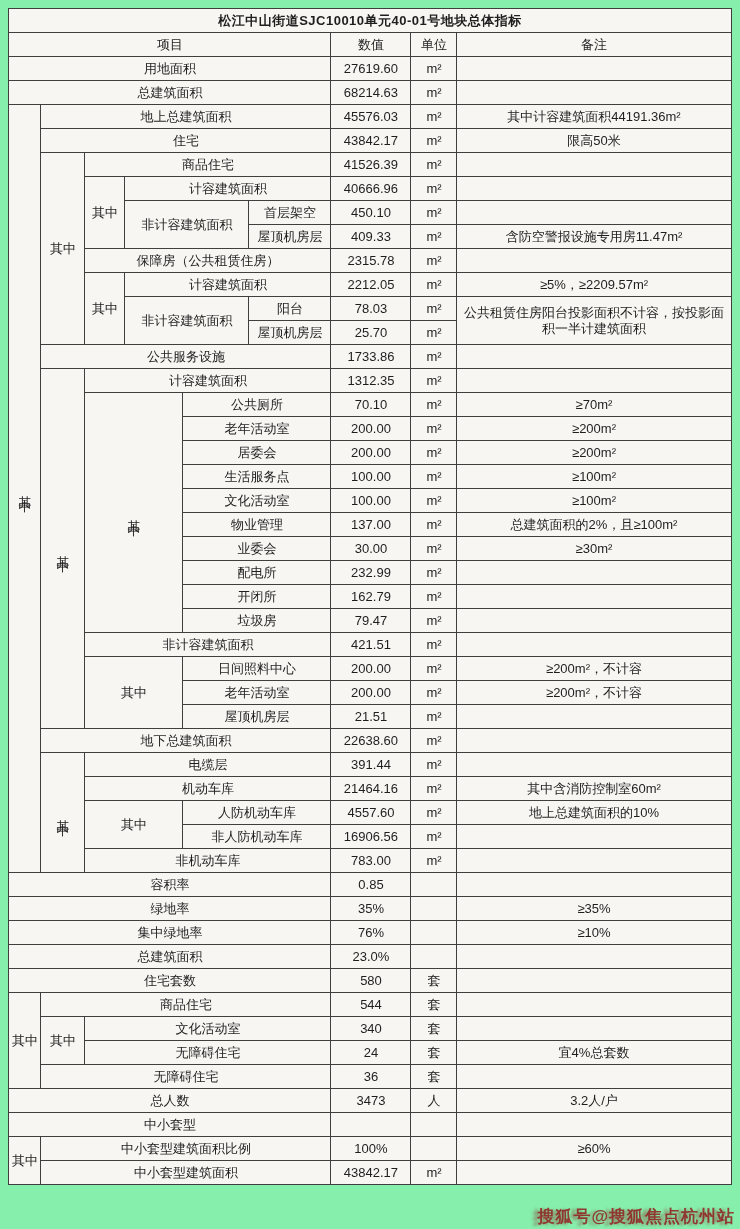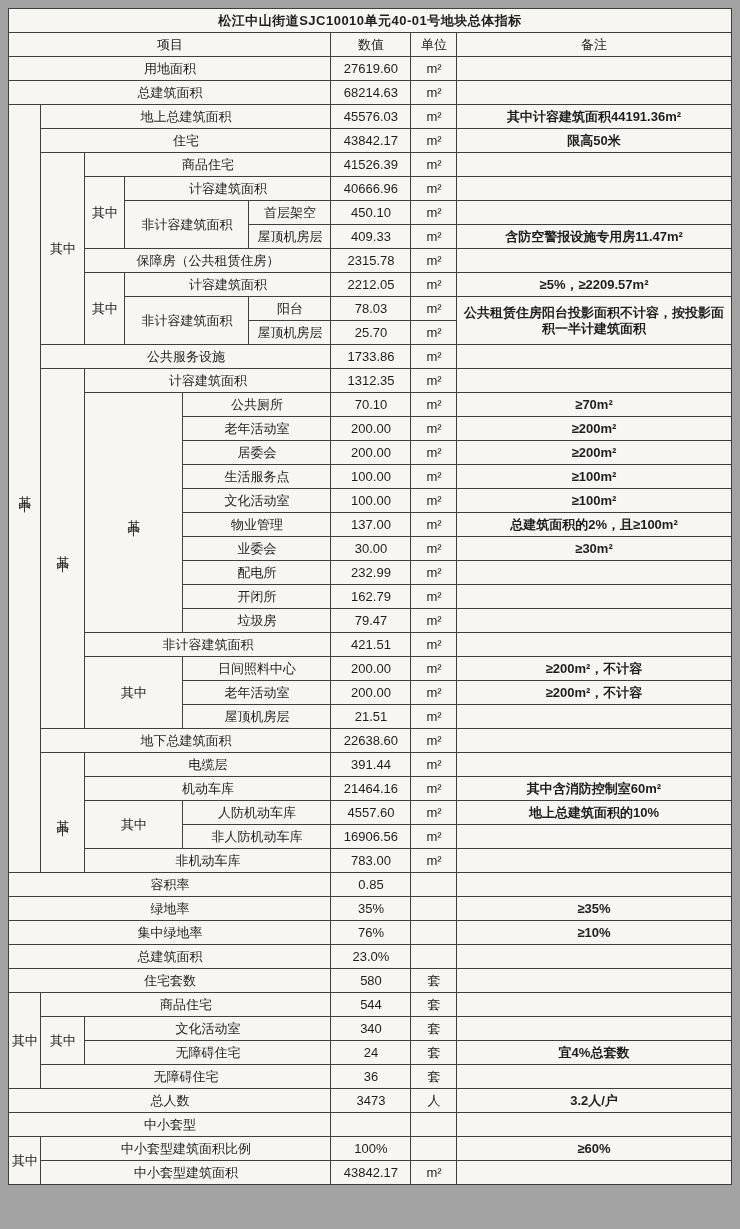--- a/index.html
+++ b/index.html
@@ -1,20 +1,20 @@
 <!DOCTYPE html>
 <html><head>
 <meta charset="utf-8">
 <style>
   html,body { margin:0; padding:0; background:#dddcda; }
   .page {
     position:relative;
     width:740px; height:1229px;
     margin:0 auto;
-    background:#a3a3a3;
+    background:#86efac;
     overflow:hidden;
     font-family:"Liberation Sans","DejaVu Sans",sans-serif;
   }
   table.grid {
     border-collapse:collapse;
     table-layout:fixed;
     width:722px;
     margin:8px auto 0 auto;
     background:#f7f6f3;
   }
@@ -25,21 +25,21 @@
     padding:1px 2px;
     text-align:center;
     vertical-align:middle;
     font-size:13px;
     line-height:1.18;
     color:#1e1e1e;
     overflow:hidden;
   }
   td.title { font-weight:bold; font-size:14px; letter-spacing:0.5px; }
   td.hdr   { font-weight:normal; }
-  td.rmk   { font-size:12.5px;font-weight:bold; }
+  td.rmk   { font-size:12.5px; }
   .vtext {
     writing-mode:vertical-rl;
     text-orientation:upright;
     display:inline-block;
     letter-spacing:4px;
     line-height:1;
   }
   .watermark {
     position:absolute;
     right:5px; bottom:1px;
@@ -418,13 +418,14 @@
 
     <tr>
       <td colspan="5">中小套型建筑面积</td>
       <td>43842.17</td>
       <td>m²</td>
       <td class="rmk"></td>
     </tr>
   </tbody>
     </table>
 
+  <div class="watermark">搜狐号@搜狐焦点杭州站</div>
 </div>
 
 </body></html>

